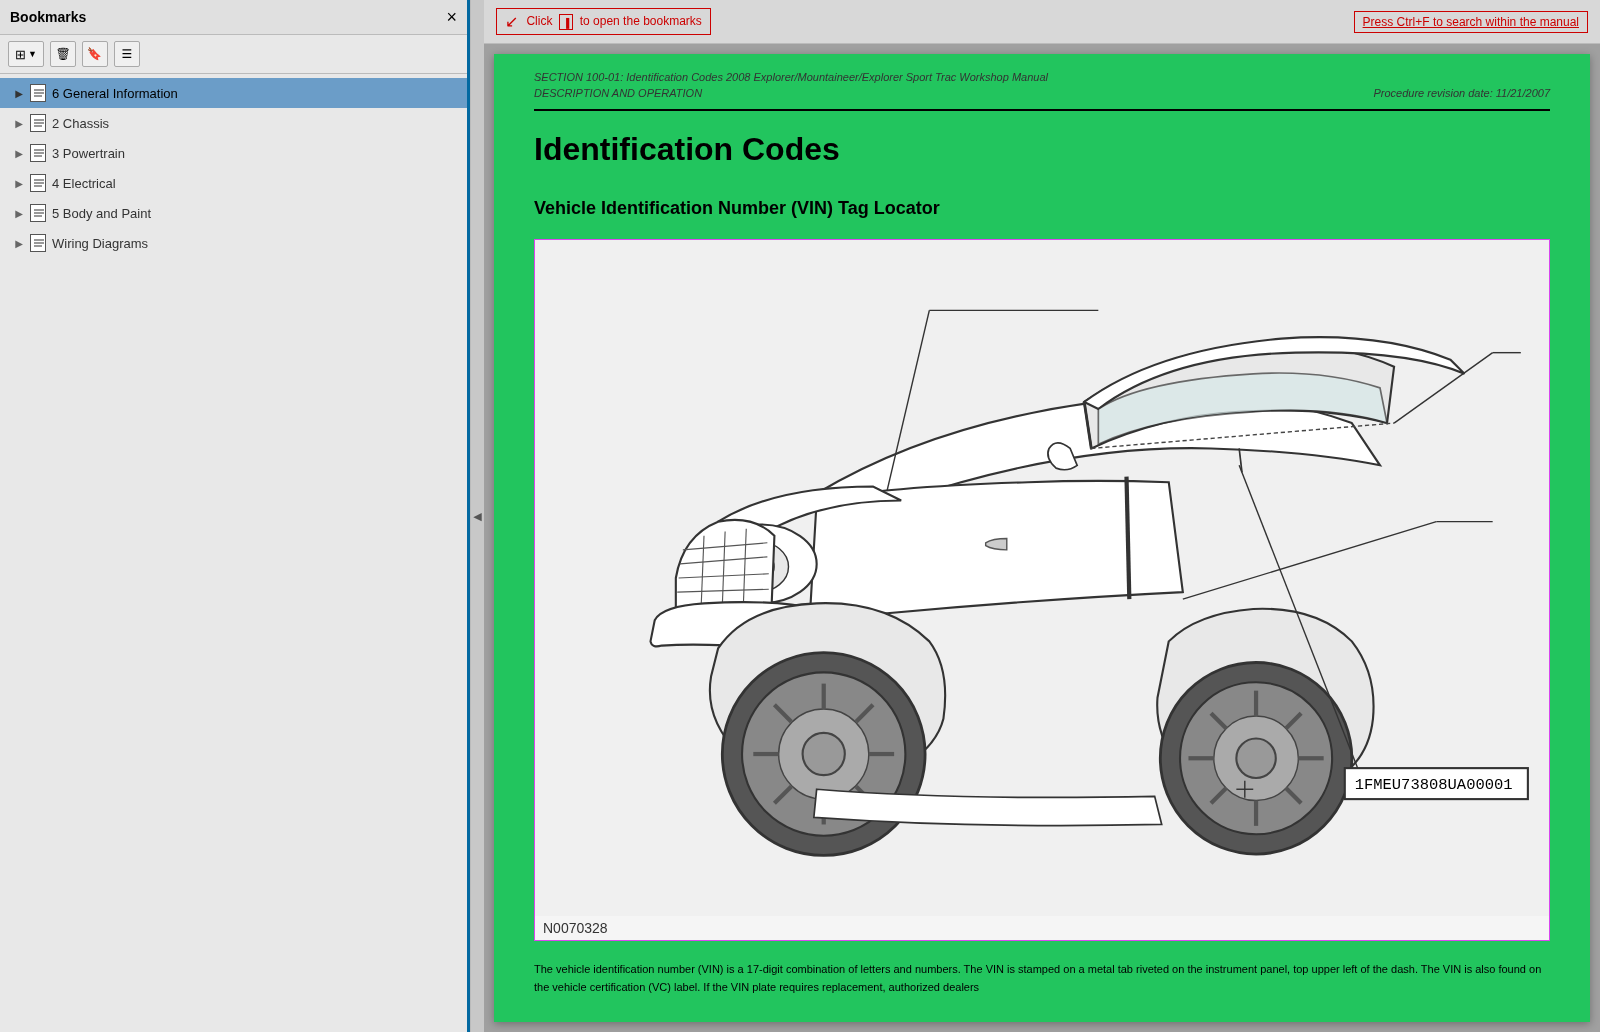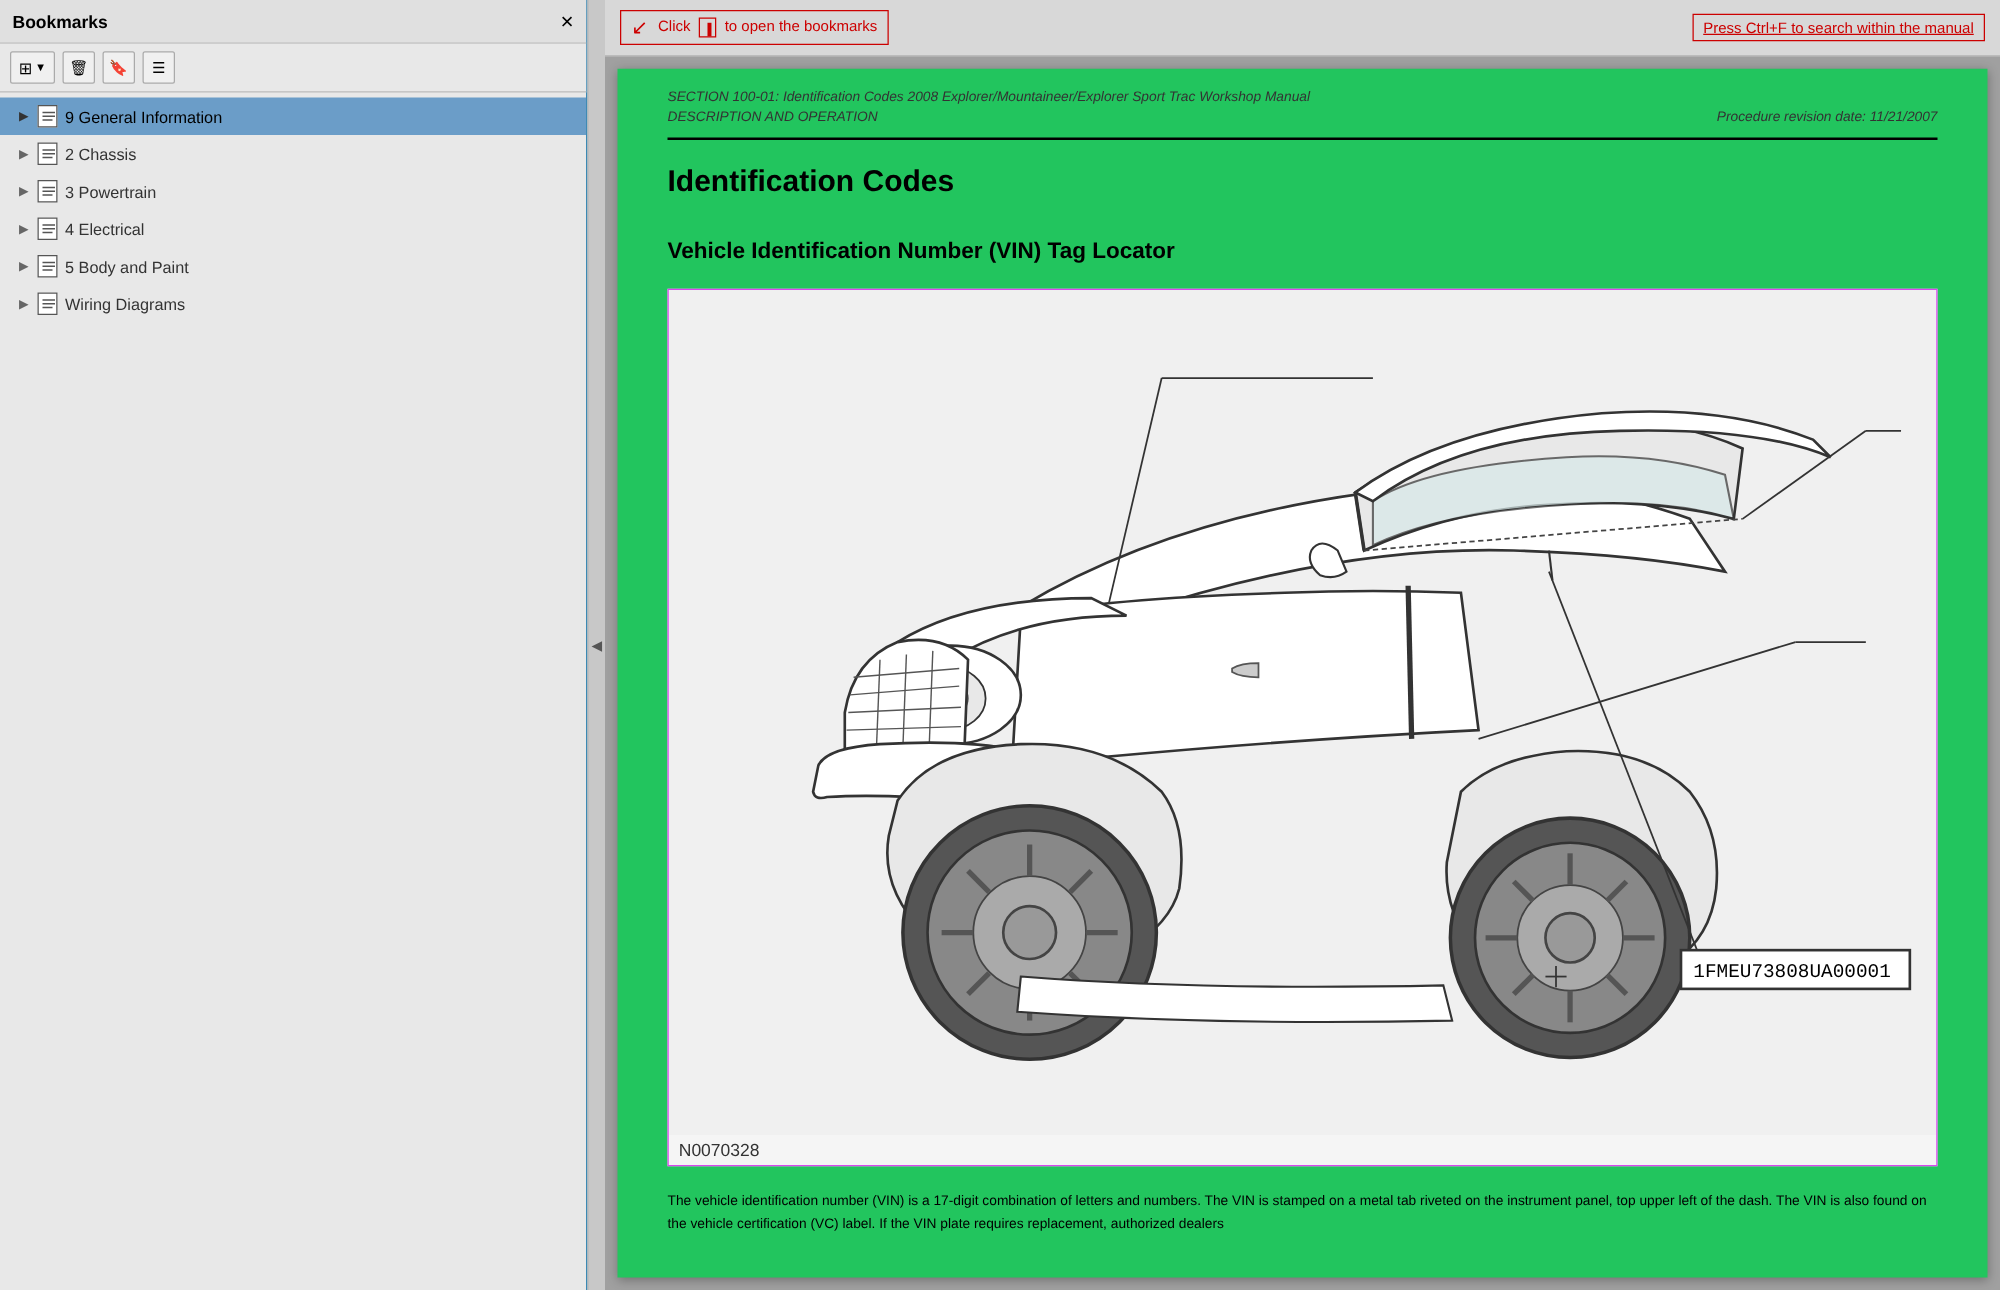--- a/index.html
+++ b/index.html
@@ -3,21 +3,21 @@
   <meta charset="utf-8">
   <style>
     * { box-sizing: border-box; margin: 0; padding: 0; }
     body { font-family: Arial, sans-serif; font-size: 13px; background: #d0d0d0; display: flex; height: 1032px; overflow: hidden; }
 
     
     #sidebar {
       width: 470px;
       min-width: 470px;
       background: #e8e8e8;
-      border-right: 1px solid #0369a1;
+      border-right: 3px solid #0369a1;
       display: flex;
       flex-direction: column;
       height: 100%;
     }
 
     #sidebar-header {
       display: flex;
       align-items: center;
       justify-content: space-between;
       padding: 8px 10px;
@@ -167,21 +167,21 @@
       justify-content: space-between;
     }
 
     .doc-divider {
       border: none;
       border-top: 2px solid #000;
       margin: 8px 0 20px 0;
     }
 
     .doc-main-title {
-      font-size: 24px;
+      font-size: 32px;
       font-weight: bold;
       color: #000;
       margin-bottom: 30px;
     }
 
     .doc-subtitle {
       font-size: 13px;
       font-weight: bold;
       color: #000;
       margin-bottom: 6px;
@@ -254,21 +254,21 @@
   <div id="bookmark-list">
   <div class="bookmark-item active">
         <span class="chevron" style="color: rgb(51, 51, 51);">▶</span>
         <span style="display: inline-block; width: 16px; height: 18px; border: 1.5px solid rgb(85, 85, 85); position: relative; margin-right: 6px; background: white; flex-shrink: 0; vertical-align: middle;">
           <svg width="14" height="16" viewBox="0 0 14 16" style="position:absolute;top:1px;left:1px;">
       <line x1="2" y1="4" x2="12" y2="4" stroke="#555" stroke-width="1.2"></line>
       <line x1="2" y1="7" x2="12" y2="7" stroke="#555" stroke-width="1.2"></line>
       <line x1="2" y1="10" x2="10" y2="10" stroke="#555" stroke-width="1.2"></line>
     </svg>
         </span>
-        <span>9 General Information</span>
+        <span>6 General Information</span>
       </div>
       <div class="bookmark-item">
         <span class="chevron" style="color: rgb(102, 102, 102);">▶</span>
         <span style="display: inline-block; width: 16px; height: 18px; border: 1.5px solid rgb(85, 85, 85); position: relative; margin-right: 6px; background: white; flex-shrink: 0; vertical-align: middle;">
           <svg width="14" height="16" viewBox="0 0 14 16" style="position:absolute;top:1px;left:1px;">
       <line x1="2" y1="4" x2="12" y2="4" stroke="#555" stroke-width="1.2"></line>
       <line x1="2" y1="7" x2="12" y2="7" stroke="#555" stroke-width="1.2"></line>
       <line x1="2" y1="10" x2="10" y2="10" stroke="#555" stroke-width="1.2"></line>
     </svg>
         </span>

